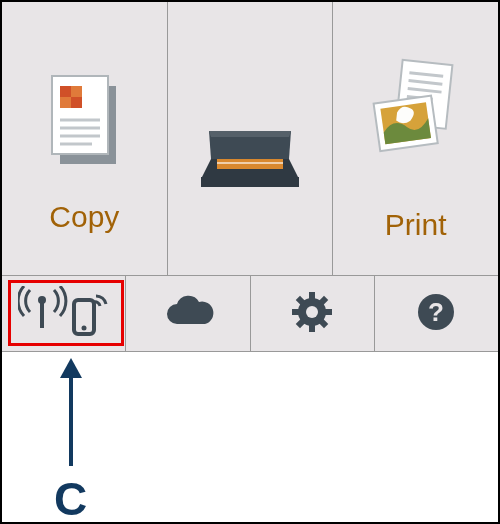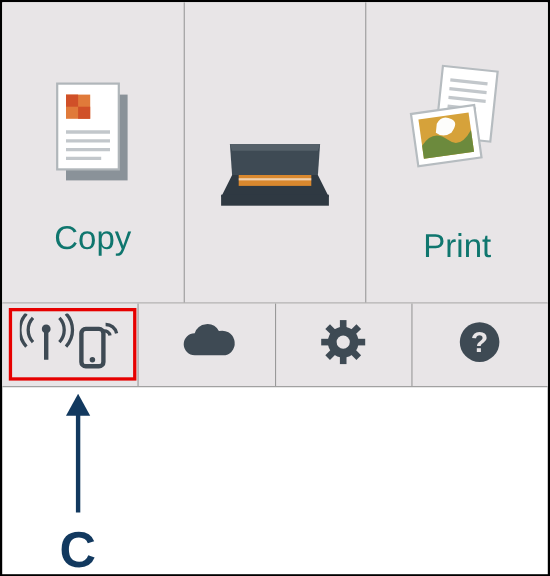--- a/index.html
+++ b/index.html
@@ -31,21 +31,21 @@
   .tile:last-child { border-right: none; gap: 16px; }
   .tile-icon {
     height: 130px;
     display: flex;
     align-items: center;
     justify-content: center;
   }
   .tile-label {
     margin-top: 16px;
     font-size: 30px;
-    color: #0f766e;
+    color: #a16207;
   }
   .bottom-row {
     display: flex;
     height: 76px;
     background: #e8e5e7;
     border-bottom: 1px solid #999;
   }
   .bot-btn {
     flex: 1;
     display: flex;

